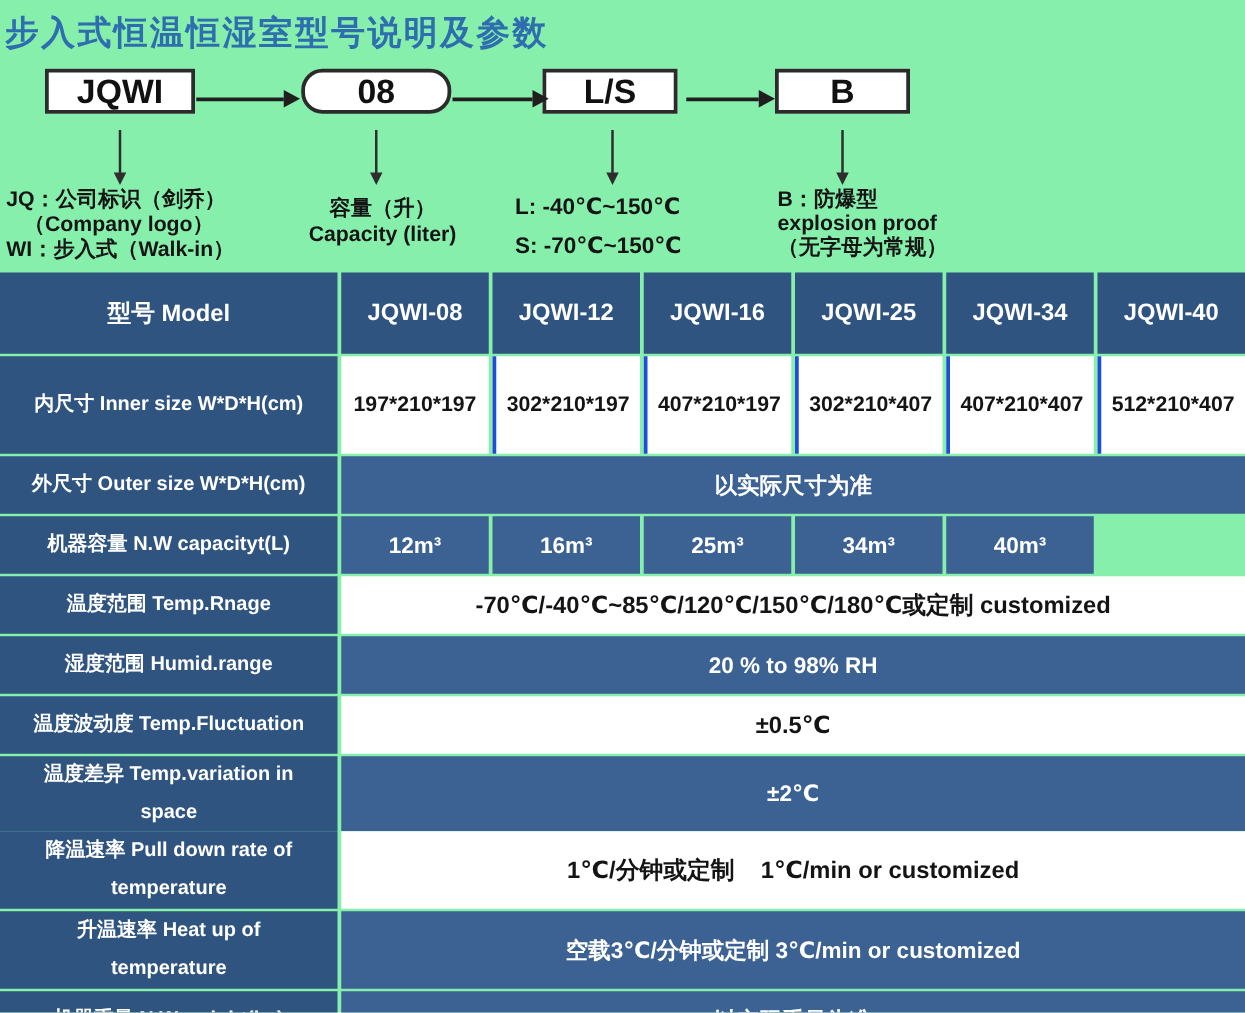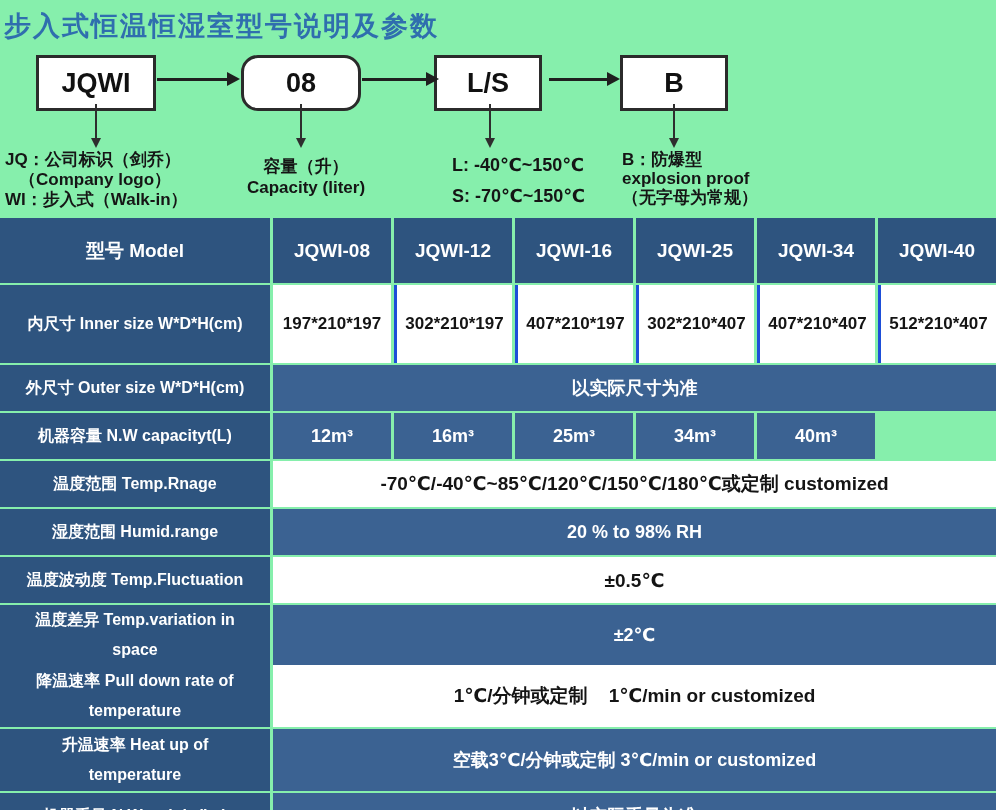--- a/index.html
+++ b/index.html
@@ -10,21 +10,21 @@
   }
   *{margin:0;padding:0;box-sizing:border-box;}
   html,body{width:996px;height:810px;overflow:hidden;background:#fff;
     font-family:"Liberation Sans","DejaVu Sans",sans-serif;}
   .stage{position:relative;width:996px;height:810px;background:#86efac;}
 
   
   .top{position:absolute;left:0;top:0;width:996px;height:218px;}
   .page-title{position:absolute;left:4px;top:8px;font-size:27px;font-weight:bold;
     color:var(--title_blue);letter-spacing:2px;white-space:nowrap;}
-  .fbox{position:absolute;top:55px;height:56px;border:3px solid #2b2b2b;background:#fff;
+  .fbox{position:absolute;top:55px;height:36px;border:3px solid #2b2b2b;background:#fff;
     display:flex;align-items:center;justify-content:center;
     font-size:27px;font-weight:bold;color:#111;}
   .fbox.b1{left:36px;width:120px;}
   .fbox.b2{left:241px;width:120px;border-radius:17px;}
   .fbox.b3{left:434px;width:108px;}
   .fbox.b4{left:620px;width:108px;}
 
   .harrow{position:absolute;top:78px;height:3px;background:var(--line_dark);}
   .harrow::after{content:"";position:absolute;right:-13px;top:-6px;width:0;height:0;
     border-left:13px solid var(--line_dark);border-top:7px solid transparent;border-bottom:7px solid transparent;}
@@ -38,21 +38,21 @@
   .varrow.v1{left:95px;}
   .varrow.v2{left:300px;}
   .varrow.v3{left:489px;}
   .varrow.v4{left:673px;}
 
   .note{position:absolute;font-weight:bold;color:#151515;font-size:17px;}
   .note .ln{white-space:nowrap;}
   .note.n1{left:5px;top:150px;line-height:20px;}
   .note.n1 .ln.indent{padding-left:14px;}
   .note.n2{left:223px;top:156px;width:166px;text-align:center;line-height:21px;}
-  .note.n3{left:452px;top:150px;line-height:31px;font-size:18px;}
+  .note.n3{left:412px;top:150px;line-height:31px;font-size:18px;}
   .note.n4{left:622px;top:150px;line-height:19px;}
 
   
   .spec-table{position:absolute;left:0;top:218px;width:996px;}
   .trow{display:grid;grid-template-columns:270px repeat(6,1fr);column-gap:3px;margin-bottom:2px;}
   .h65{height:65px}.h78{height:78px}.h46{height:46px}.h58{height:58px}.h62{height:62px}
   .cell{display:flex;align-items:center;justify-content:center;text-align:center;font-weight:bold;}
   .hd{background:var(--header_blue);color:#fff;font-size:19px;}
   .lab{background:var(--header_blue);color:#fff;font-size:16px;line-height:30px;padding:0 4px;}
   .lab.narrow{padding:0 28px;}

